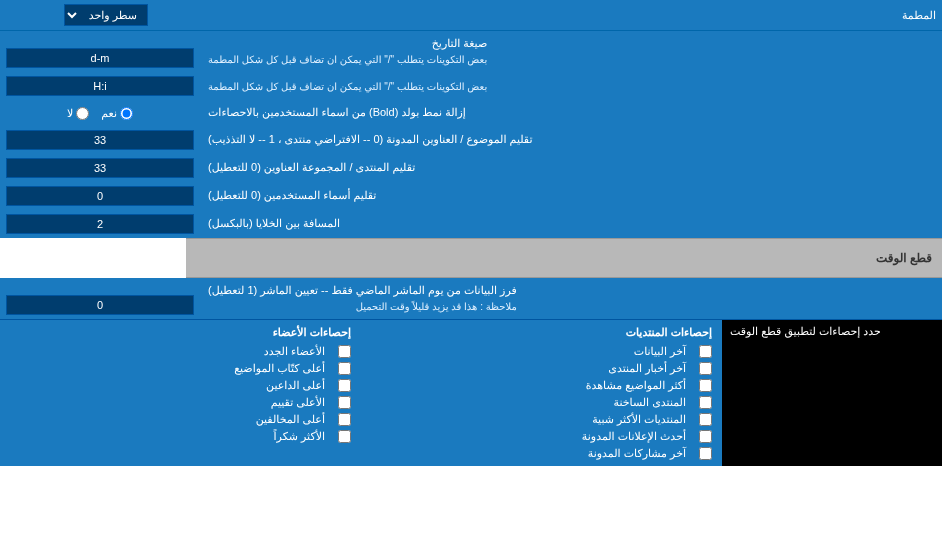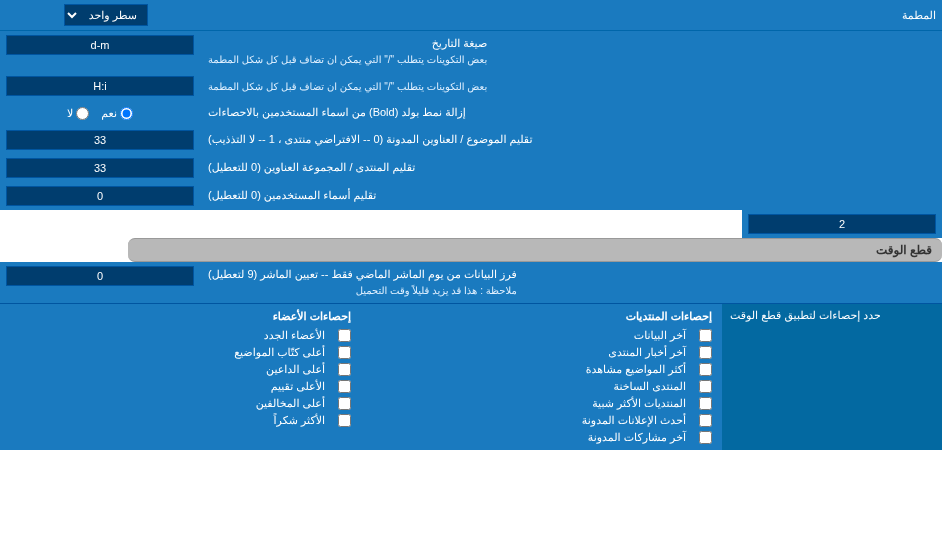--- a/index.html
+++ b/index.html
@@ -24,21 +24,21 @@
     }
     .label-cell small {
       font-size: 10px;
       display: block;
       color: #e0f0ff;
       margin-top: 2px;
     }
     .input-cell {
       background: #1a7abf;
       display: flex;
-      align-items: flex-start;
+      align-items: flex-end;
       justify-content: center;
       padding: 4px 6px;
       width: 200px;
       flex-shrink: 0;
     }
     .input-cell input[type="text"], .input-cell select {
       background: #003d6e;
       color: #fff;
       border: 1px solid #0055a0;
       padding: 3px 6px;
@@ -90,21 +90,21 @@
       color: #fff;
       font-size: 11px;
       direction: rtl;
       cursor: pointer;
     }
     .checkbox-item input[type="checkbox"] {
       cursor: pointer;
       flex-shrink: 0;
     }
     .limit-label {
-      background: #0369a1;
+      background: #000000;
       color: #fff;
       padding: 5px 8px;
       text-align: right;
       display: flex;
       align-items: flex-start;
       justify-content: flex-end;
       font-size: 11px;
       width: 220px;
       flex-shrink: 0;
     }
@@ -134,29 +134,28 @@
       padding: 3px 6px;
       font-size: 11px;
       cursor: pointer;
     }
     .full-row {
       width: 942px;
       display: flex;
     }
     .cutoff-header {
       background: #b8b8b8;
-      width: 814px;
-      padding: 4px 10px;
+      width: 756px;
+      padding: 12px 10px;
       font-size: 12px;
       font-weight: bold;
       text-align: right;
       color: #333;
       border-top: 1px solid #999;
       border-bottom: 1px solid #999;
-      border-radius: 7px;
     }
   </style>
 </head>
 <body>
 
 <div class="top-row">
   <div class="top-label">المطمة</div>
   <div class="top-select-wrap">
     <select><option>سطر واحد</option><option>سطرين</option><option>ثلاثة أسطر</option></select>
   </div>
@@ -222,31 +221,34 @@
 <div class="full-row">
   <div class="label-cell">
     <div>تقليم أسماء المستخدمين (0 للتعطيل)</div>
   </div>
   <div class="input-cell">
     <input type="text" value="0" style="">
   </div>
 </div>
 
 <div class="full-row">
+  <div class="label-cell">
+    <div>المسافة بين الخلايا (بالبكسل)</div>
+  </div>
   <div class="input-cell">
     <input type="text" value="2" style="">
   </div>
 </div>
 
 <div class="cutoff-header">قطع الوقت</div>
 
 <div class="full-row">
   <div class="label-cell">
     <div>
-      <div>فرز البيانات من يوم الماشر الماضي فقط -- تعيين الماشر (9 لتعطيل)</div>
+      <div>فرز البيانات من يوم الماشر الماضي فقط -- تعيين الماشر (1 لتعطيل)</div>
       <small>ملاحظة : هذا قد يزيد قليلاً وقت التحميل</small>
     </div>
   </div>
   <div class="input-cell">
     <input type="text" value="0" style="">
   </div>
 </div>
 
 <div class="checkbox-section">
 

